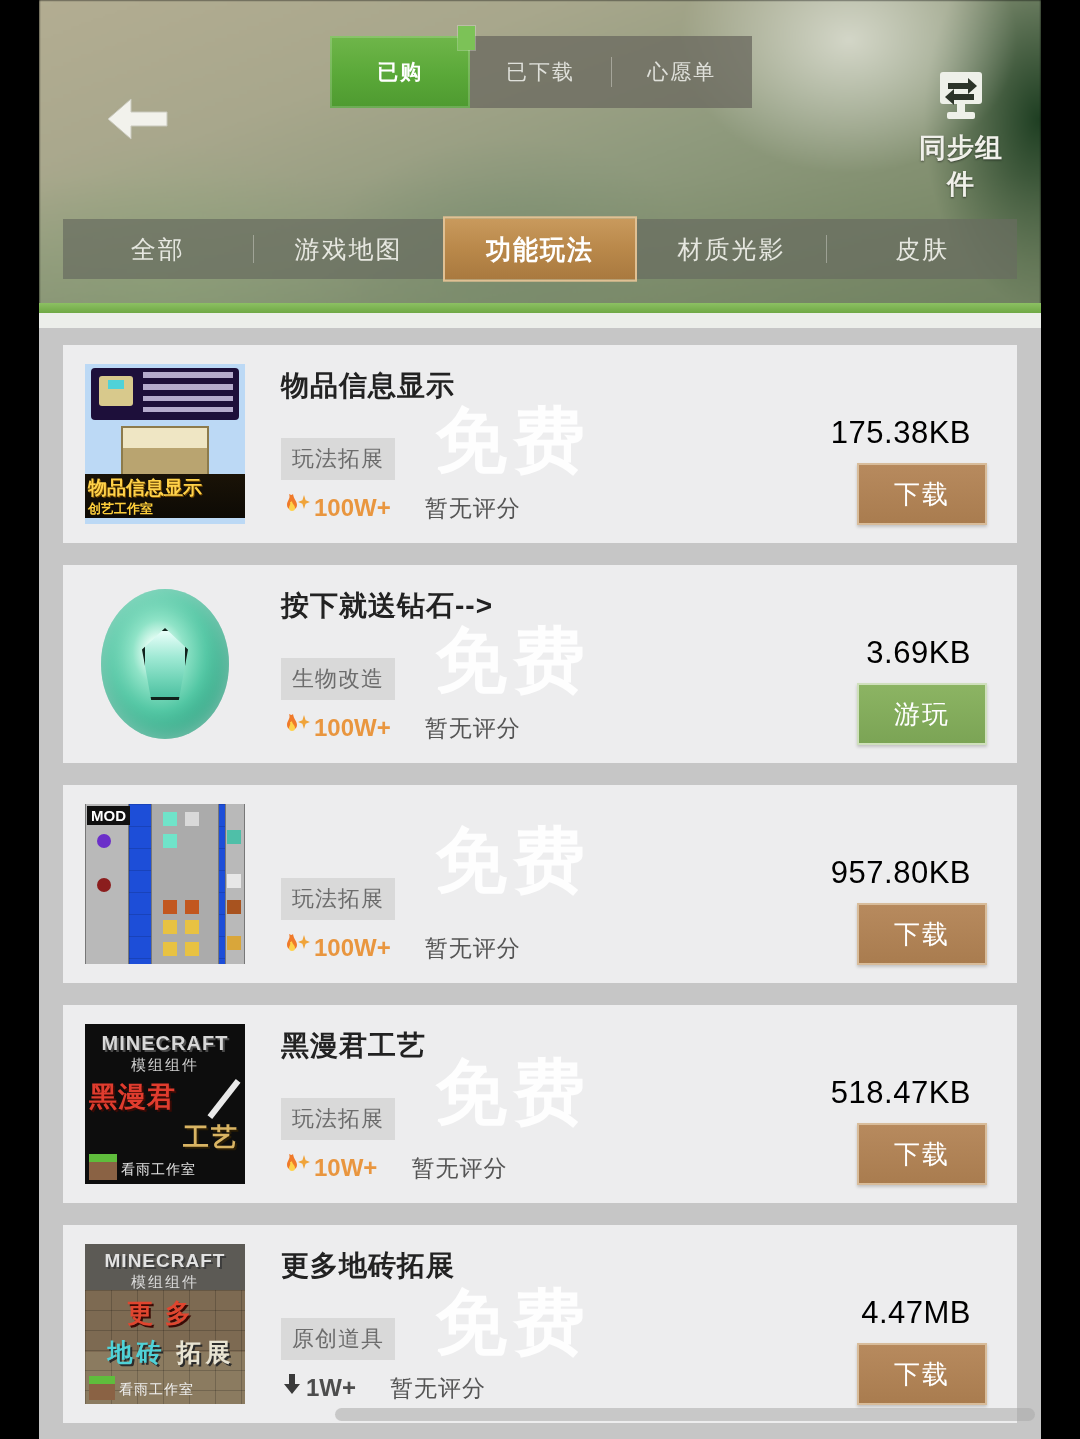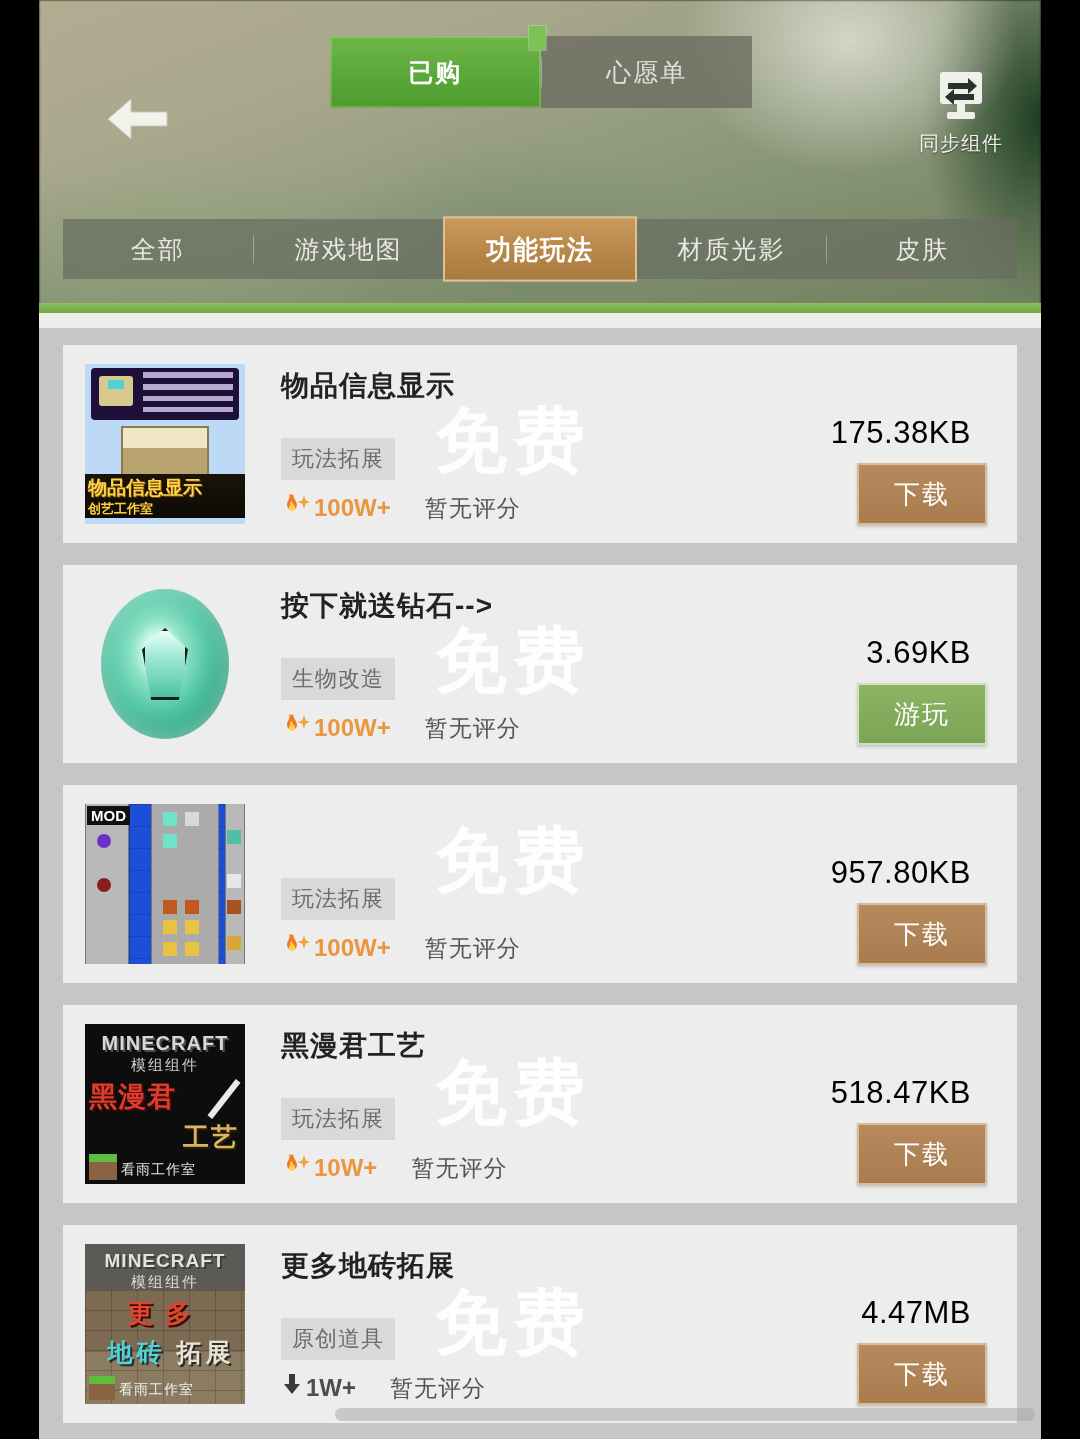--- a/index.html
+++ b/index.html
@@ -55,21 +55,21 @@
   .seg {
     position:absolute; left:291px; top:36px;
     width:422px; height:72px;
     background:rgba(108,106,96,.78);
     display:flex; align-items:stretch;
   }
   .seg-item{
     flex:1;
     display:flex; align-items:center; justify-content:center;
     color:#dfe0da;
-    font-size:25px;
+    font-size:21px;
     letter-spacing:2px;
     position:relative;
     cursor:pointer;
   }
   .seg-item.active{
     background:linear-gradient(to bottom,#6fb64a 0%,#5aa838 55%,#4e9a30 100%);
     color:#fff;
     font-weight:bold;
     box-shadow:inset 0 0 0 2px rgba(255,255,255,.18);
   }
@@ -87,22 +87,23 @@
 
   .sync {
     position:absolute; right:28px; top:70px;
     width:104px;
     text-align:center;
     cursor:pointer;
   }
   .sync .glyph{ display:block; margin:0 auto 4px; }
   .sync .lbl{
     display:block;
-    font-size:20px; color:#f0f0ea; letter-spacing:1px;
+    font-size:27px; color:#f0f0ea; letter-spacing:1px;
     text-shadow:0 1px 2px rgba(0,0,0,.5);
+    font-weight:bold;
   }
 
   
   .catbar{
     position:absolute; left:24px; top:219px;
     width:954px; height:60px;
     background:rgba(104,108,96,.72);
     display:flex; align-items:stretch;
   }
   .cat{
@@ -414,20 +415,23 @@
 
       <div class="back-arrow">
         <svg width="66" height="48" viewBox="0 0 66 48">
           <path d="M26 4 L26 17 L62 17 L62 31 L26 31 L26 44 L3 24 Z" fill="#f2f2ec" stroke="#c9c9bd" stroke-width="1"></path>
         </svg>
       </div>
 
       <div class="seg">
         <div class="seg-item active">
           <span>已购</span>
+        </div>
+        <div class="seg-item">
+          <span>已下载</span>
         </div>
         <div class="seg-div"></div>
         <div class="seg-item">
           <span>心愿单</span>
         </div>
       </div>
 
       <div class="sync">
         <span class="glyph">
           <svg width="56" height="52" viewBox="0 0 56 52">

